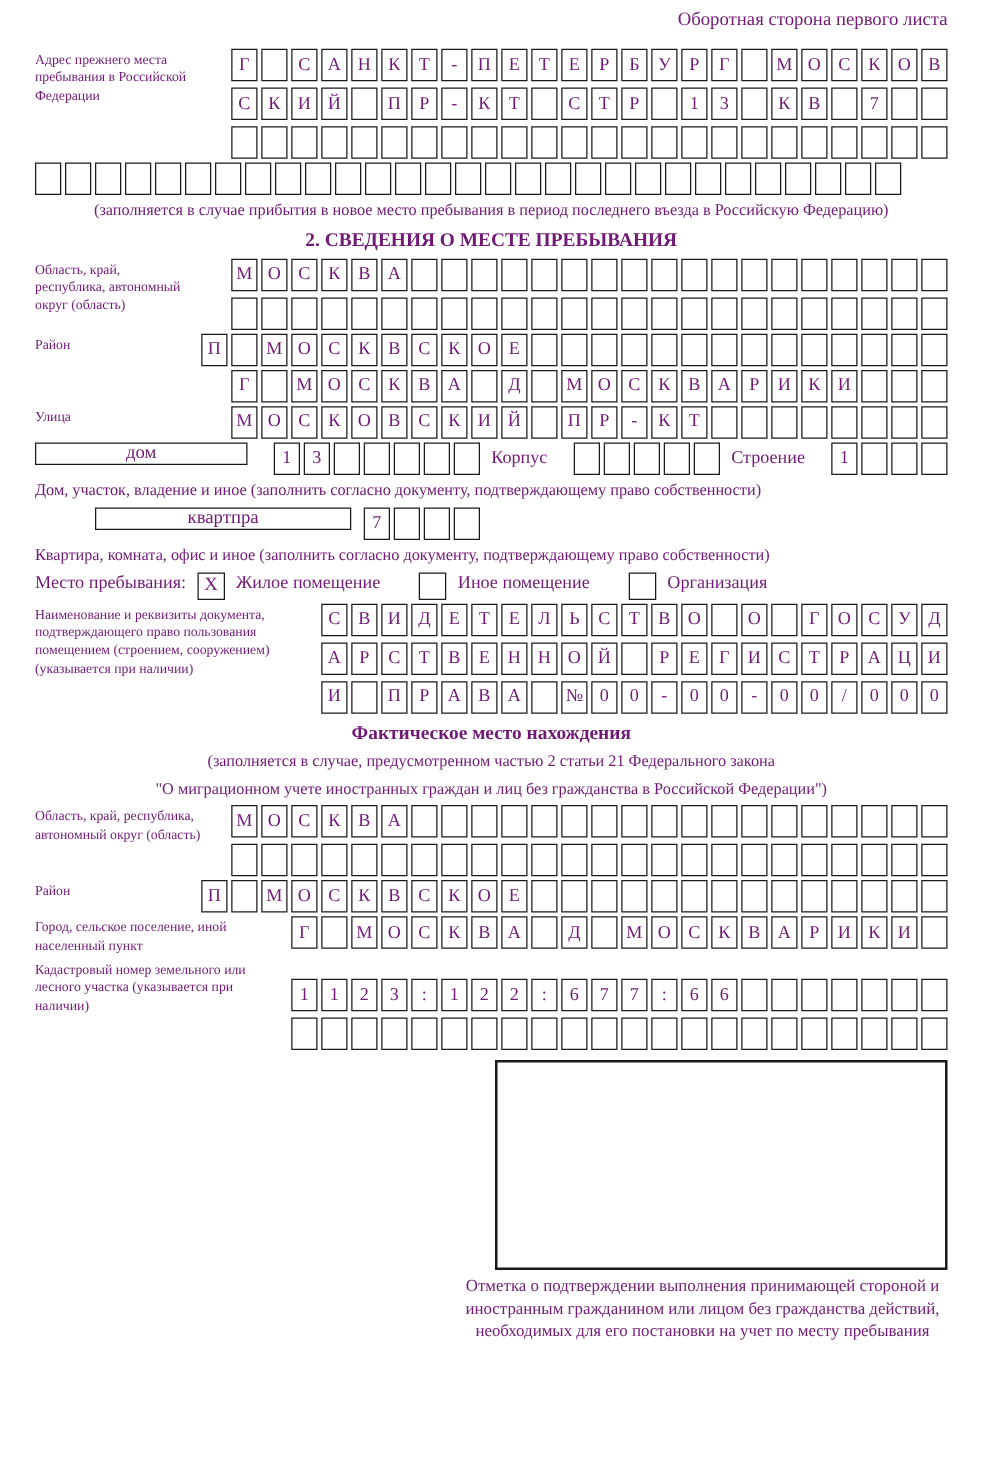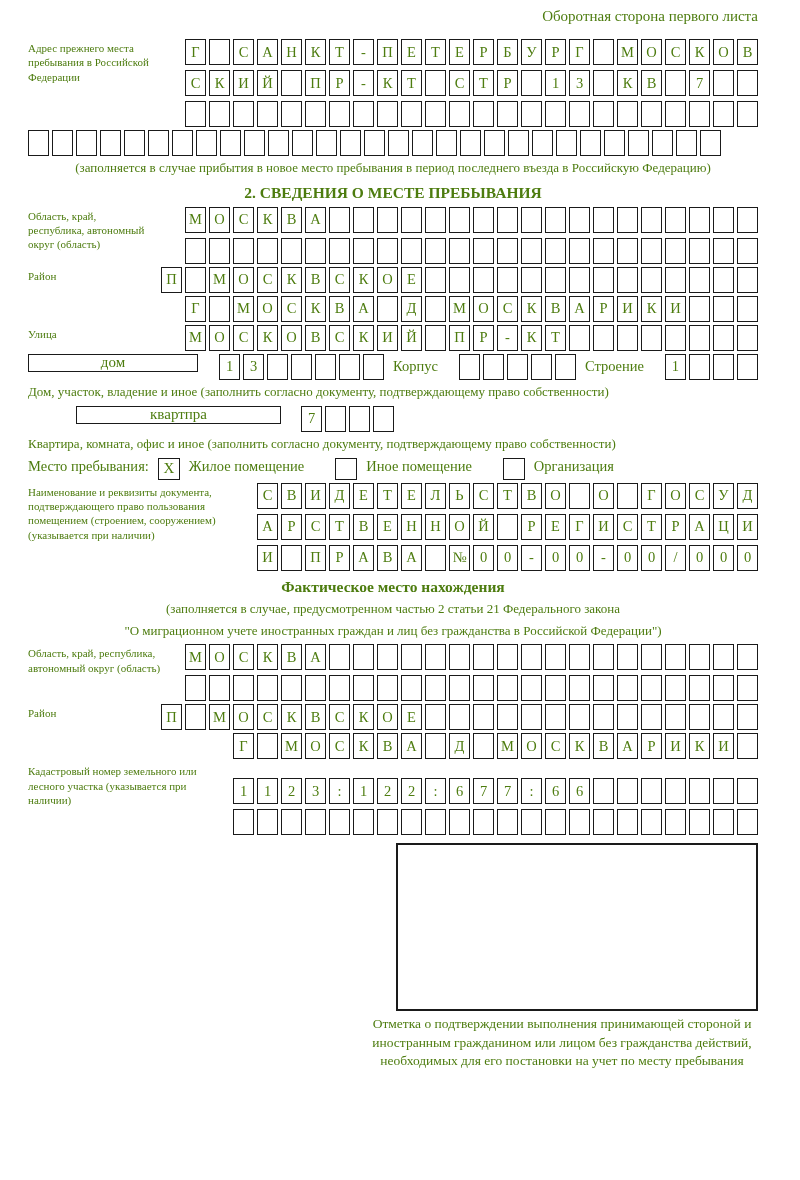--- a/index.html
+++ b/index.html
@@ -1,19 +1,19 @@
 <!DOCTYPE html>
 <html><head>
 <meta charset="utf-8">
 <style>
   * { box-sizing: border-box; }
   html, body { margin: 0; padding: 0; background: #e8e8e8; }
   .page {
     width: 800px; height: 1180px; margin: 0 auto; background: #ffffff;
-    color: #4d7c0f; font-family: "Liberation Serif", "DejaVu Serif", serif;
+    color: #701a75; font-family: "Liberation Serif", "DejaVu Serif", serif;
     padding: 8px 42px 8px 28px; overflow: hidden; position: relative;
   }
   .header-note { text-align: right; font-size: 15px; margin-bottom: 14px; }
   .frow { display: flex; align-items: flex-start; margin-bottom: 3px; }
   .flabel { font-size: 11px; line-height: 1.3; flex: none; padding-top: 2px; }
   .w145 { width: 145px; } .w125 { width: 125px; } .w80 { width: 80px; }
   .w150 { width: 150px; } .w160 { width: 165px; } .w210 { width: 212px; } .w185 { width: 188px; }
   .cells-col { margin-left: auto; display: flex; flex-direction: column; gap: 5px; flex: none; }
   .frow > .cells { margin-left: auto; }
   .cells { display: flex; gap: 3px; flex: none; }
@@ -24,21 +24,21 @@
   }
   .note { font-size: 13px; margin: 4px 0 5px; line-height: 1.3; }
   .center { text-align: center; }
   .section-title { font-weight: bold; text-align: center; font-size: 15.5px; margin: 7px 0 5px; }
   .label-box {
     border: 1.5px solid #1a1a1a; height: 18px; display: flex; align-items: center;
     justify-content: center; font-size: 15px; flex: none; background: #fff;
   }
   .box-dom { width: 170px; } .box-kv { width: 205px; }
   .inline-label { font-size: 14.5px; padding-top: 4px; flex: none; }
-  .house-row { gap: 9px; } .apt-row { gap: 20px; padding-left: 48px; }
+  .house-row { gap: 9px; } .apt-row { gap: 10px; padding-left: 48px; }
   .stay-row { align-items: flex-start; gap: 9px; margin-top: 4px; }
   .stay-label { font-size: 14.5px; flex: none; }
   .checkbox {
     flex: none; width: 22px; height: 22px; border: 1.5px solid #1a1a1a;
     display: flex; align-items: center; justify-content: center; font-size: 15px; background: #fff;
   }
   .cb-gap { margin-left: 22px; }
   .choose-note { margin-left: 205px; font-size: 13.5px; }
   .cad-cells { margin-top: 16px; }
   .stamp-box { width: 362px; height: 168px; border: 2px solid #1a1a1a; margin-left: auto; margin-top: 8px; background: #fff; }
@@ -529,20 +529,21 @@
         <span class="cell"></span>
         <span class="cell"></span>
         <span class="cell"></span>
         <span class="cell"></span>
         <span class="cell"></span>
         <span class="cell"></span>
       </div>
   </div>
 
   <div class="frow">
+    <div class="flabel w160">Город, сельское поселение, иной населенный пункт</div>
     <div class="cells">
         <span class="cell">Г</span>
         <span class="cell"></span>
         <span class="cell">М</span>
         <span class="cell">О</span>
         <span class="cell">С</span>
         <span class="cell">К</span>
         <span class="cell">В</span>
         <span class="cell">А</span>
         <span class="cell"></span>

